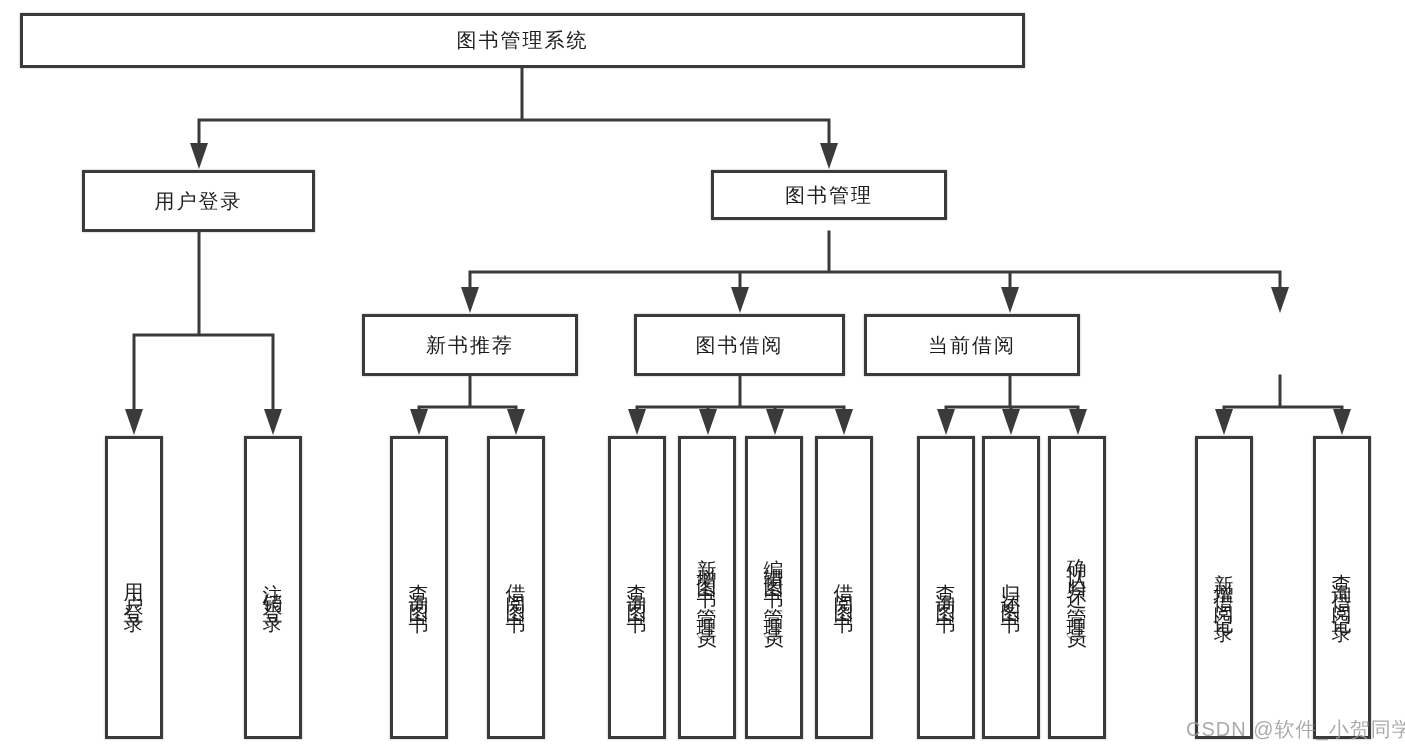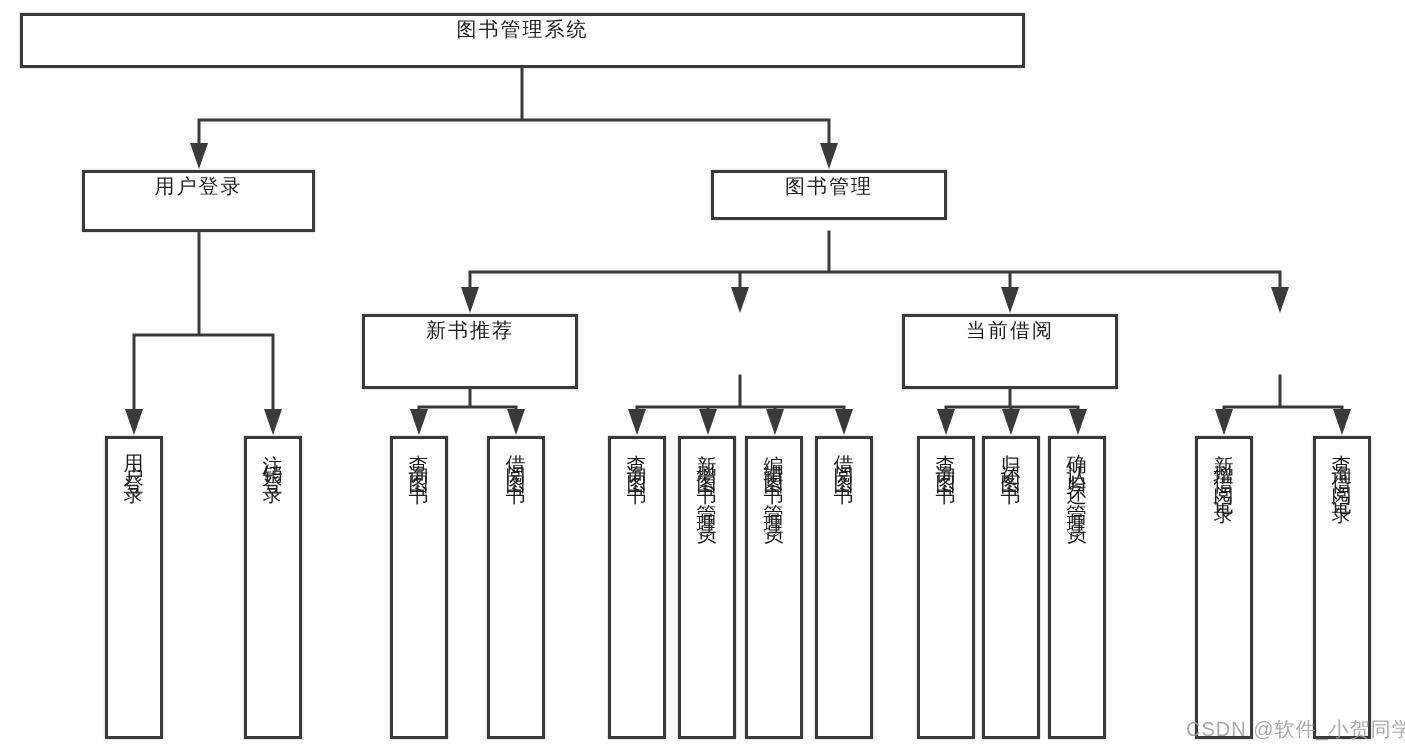--- a/index.html
+++ b/index.html
@@ -12,32 +12,32 @@
   }
   #connectors{
     position:absolute;left:0;top:0;width:1405px;height:747px;z-index:0;
   }
   .node{
     position:absolute;
     box-sizing:border-box;
     background:#fff;
     border:3px solid #3a3a3a;
     box-shadow:0 0 2px rgba(90,90,90,.45);
-    display:flex;align-items:flex-start;justify-content:center;
+    display:flex;align-items:center;justify-content:center;
     color:#1c1c1c;
     z-index:1;
   }
   .hnode{font-size:20px;letter-spacing:2px;white-space:nowrap;}
   .root{left:20px;top:13px;width:1005px;height:55px;}
   .l2a{left:82px;top:170px;width:233px;height:62px;}
   .l2b{left:711px;top:170px;width:236px;height:50px;}
-  .l3{top:314px;height:75px;}
+  .l3{top:314px;height:62px;}
   .l3a{left:362px;width:216px;}
   .l3b{left:634px;width:211px;}
-  .l3c{left:902px;width:216px;}
+  .l3c{left:864px;width:216px;}
   .l3d{left:1172px;width:215px;}
   .leaf{top:436px;width:58px;height:303px;}
   .leaf .vtext{
     writing-mode:vertical-rl;
     text-orientation:mixed;
     font-size:20px;
     letter-spacing:10px;
     line-height:1;
     color:#1c1c1c;
   }
@@ -104,20 +104,23 @@
   <div class="node hnode l2a">
     <span>用户登录</span>
   </div>
   <div class="node hnode l2b">
     <span>图书管理</span>
   </div>
 
   <div class="node hnode l3 l3a">
     <span>新书推荐</span>
   </div>
+  <div class="node hnode l3 l3b">
+    <span>图书借阅</span>
+  </div>
   <div class="node hnode l3 l3c">
     <span>当前借阅</span>
   </div>
 
   <div class="node leaf g1a">
     <span class="vtext">用户登录</span>
   </div>
   <div class="node leaf g1b">
     <span class="vtext">注销登录</span>
   </div>

